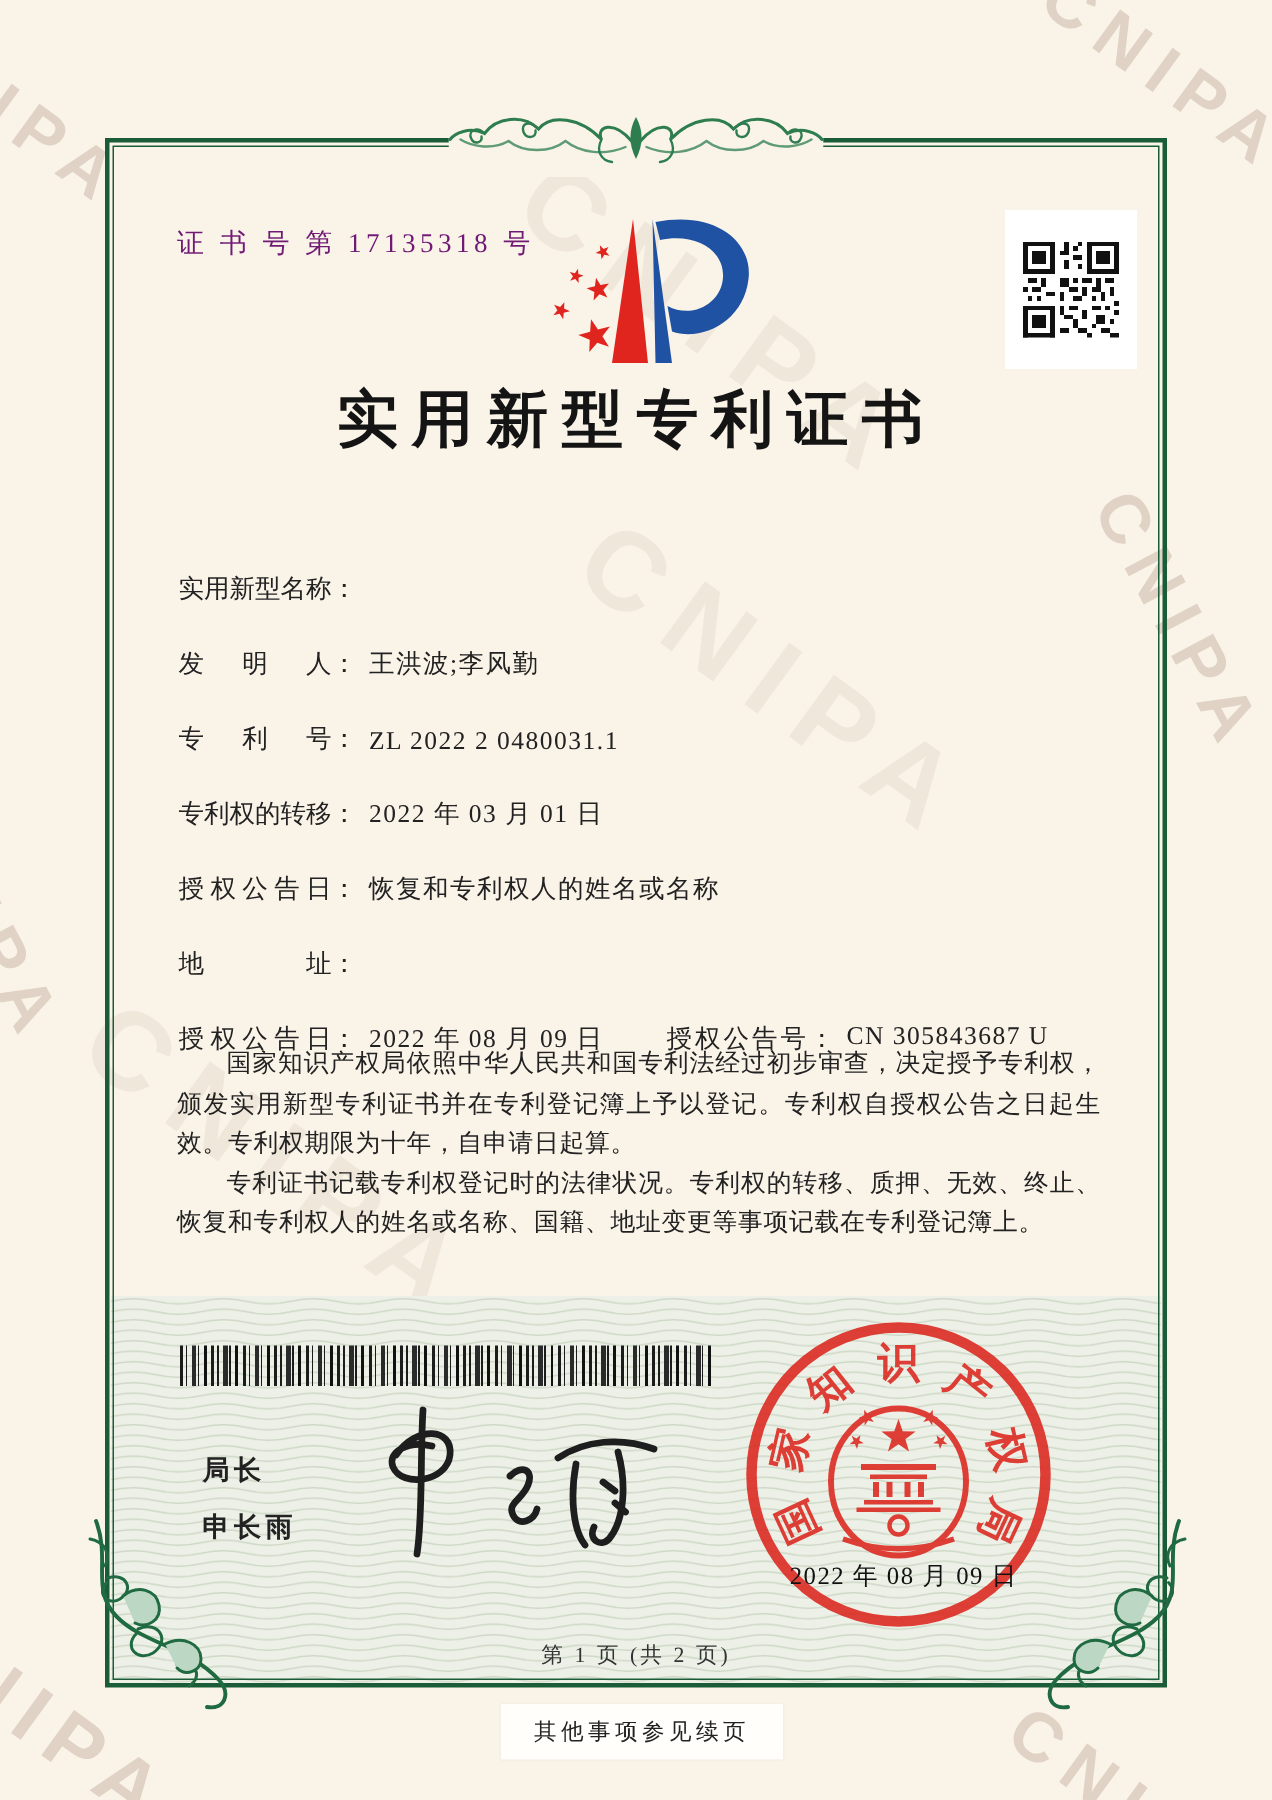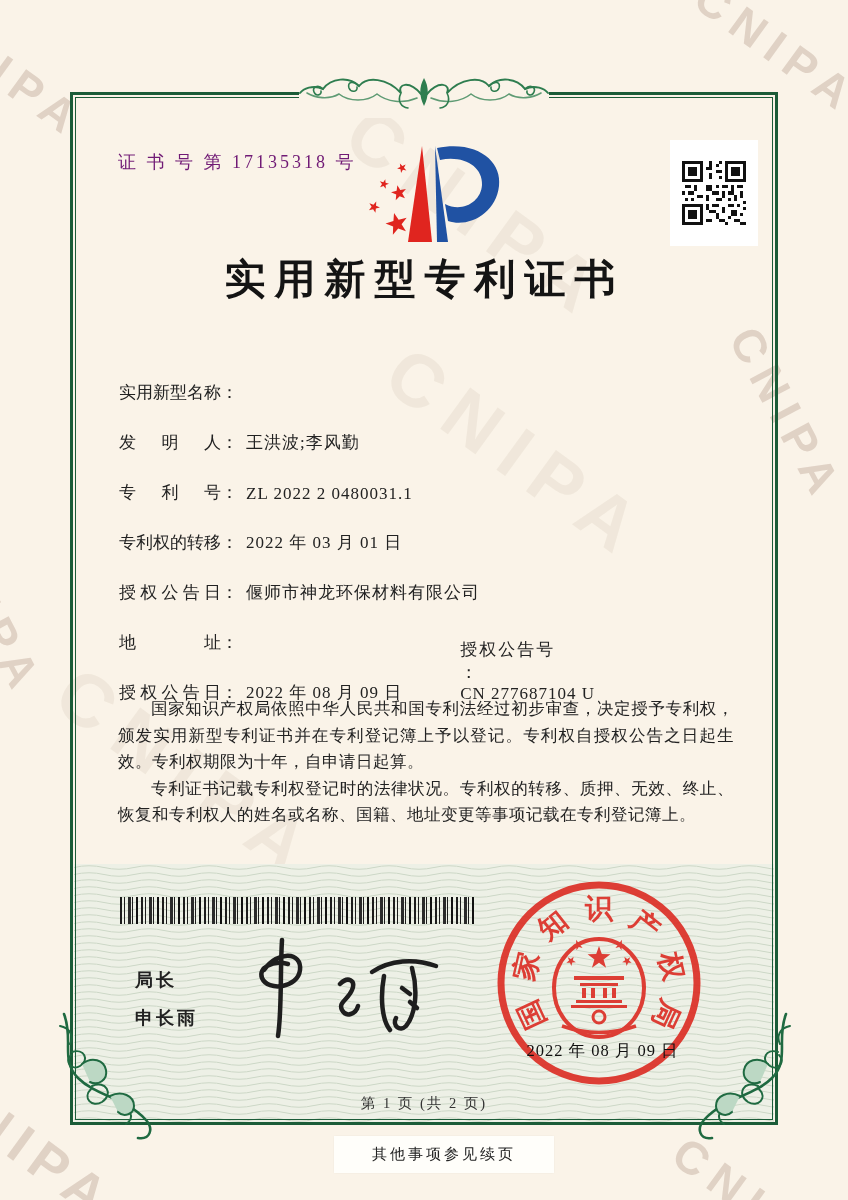--- a/index.html
+++ b/index.html
@@ -30,41 +30,41 @@
             display:flex; align-items:center; justify-content:center; }
   .title { position:absolute; left:70px; top:252px; width:709px; text-align:center;
            font-size:41px; font-weight:bold; letter-spacing:9px; color:#141414; }
   .fields { position:absolute; left:119px; top:354px; width:600px; }
   .frow { display:flex; align-items:flex-end; height:50px; font-size:17px; color:#222; }
   .frow .lbl { display:inline-block; width:102px; text-align:justify; text-align-last:justify; flex:none; }
   .frow .lbl.compact { width:auto; text-align-last:auto; letter-spacing:2px; }
   .frow .colon { flex:none; margin-right:8px; }
   .frow .val { letter-spacing:1px; }
   .frow .grp { display:flex; }
-  .frow .grp + .grp { margin-left:58px;flex-direction:column; }
+  .frow .grp + .grp { margin-left:42px; }
   .body-text { position:absolute; left:118px; top:696px; width:616px; font-size:16.5px;
                line-height:26.5px; color:#222; text-align:justify; letter-spacing:.5px; }
   .body-text p { text-indent:2em; }
   .barcode { position:absolute; left:120px; top:897px; width:356px; height:27px;
     background:repeating-linear-gradient(90deg,
       #1c1c1c 0 2px, transparent 2px 4px,
       #1c1c1c 4px 5px, transparent 5px 8px,
       #2a2a2a 8px 11px, transparent 11px 12px,
       #1c1c1c 12px 13px, transparent 13px 16px,
       #111 16px 18px, transparent 18px 21px); }
   .director { position:absolute; left:135px; top:968px; font-family:"Liberation Sans", sans-serif;
               font-size:18px; font-weight:600; color:#222; letter-spacing:3px; }
   .director div + div { margin-top:14px; }
   .signature { position:absolute; left:244px; top:932px; }
   .seal { position:absolute; left:492px; top:876px; }
   .seal-date { position:absolute; left:505px; top:1040px; width:195px; text-align:center;
                font-size:16.5px; color:#111; letter-spacing:1px; z-index:7; }
   .page-info { position:absolute; left:70px; top:1094px; width:708px; text-align:center;
                font-size:14.5px; color:#333; letter-spacing:2px; }
-  .cont-note { position:absolute; left:334px; top:1136px; background:#fffefa; padding:9px 38px;
+  .cont-note { position:absolute; left:334px; top:1136px; background:#fffefa; padding:9px 22px;
                font-size:15px; letter-spacing:3px; color:#222; box-shadow:0 0 2px rgba(0,0,0,.05); }
 </style>
 </head>
 <body>
 
 <div class="wm wm-strong" style="left:-58px; top:-6px; transform:rotate(36deg);">CNIPA</div>
 <div class="wm wm-strong" style="left:716px; top:-30px; transform:rotate(36deg);">CNIPA</div>
 <div class="wm wm-strong" style="left:766px; top:318px; transform:rotate(62deg);">CNIPA</div>
 <div class="wm wm-strong" style="left:-34px; top:512px; transform:rotate(62deg);">CNIPA</div>
 <div class="wm wm-strong" style="left:-46px; top:1056px; transform:rotate(36deg); font-size:54px;">CNIPA</div>
@@ -228,36 +228,36 @@
       <span class="val">ZL 2022 2 0480031.1</span>
     </div>
     <div class="frow">
       <span class="lbl">专利权的转移</span>
         <span class="colon">：</span>
       <span class="val">2022 年 03 月 01 日</span>
     </div>
     <div class="frow">
       <span class="lbl">授权公告日</span>
         <span class="colon">：</span>
-      <span class="val">偃师市神龙环保材料有限公司</span>
+      <span class="val">恢复和专利权人的姓名或名称</span>
     </div>
     <div class="frow">
       <span class="lbl">地址</span>
         <span class="colon">：</span>
     </div>
     <div class="frow">
       <span class="grp">
         <span class="lbl">授权公告日</span>
           <span class="colon">：</span>
         <span class="val">2022 年 08 月 09 日</span>
       </span>
       <span class="grp">
         <span class="lbl compact">授权公告号</span>
           <span class="colon">：</span>
-        <span class="val">CN 277687104 U</span>
+        <span class="val">CN 305843687 U</span>
       </span>
     </div>
   </div>
 
   <div class="body-text">
     <p>国家知识产权局依照中华人民共和国专利法经过初步审查，决定授予专利权，颁发实用新型专利证书并在专利登记簿上予以登记。专利权自授权公告之日起生效。专利权期限为十年，自申请日起算。</p>
     <p>专利证书记载专利权登记时的法律状况。专利权的转移、质押、无效、终止、恢复和专利权人的姓名或名称、国籍、地址变更等事项记载在专利登记簿上。</p>
   </div>
 
   <div class="barcode"></div>

